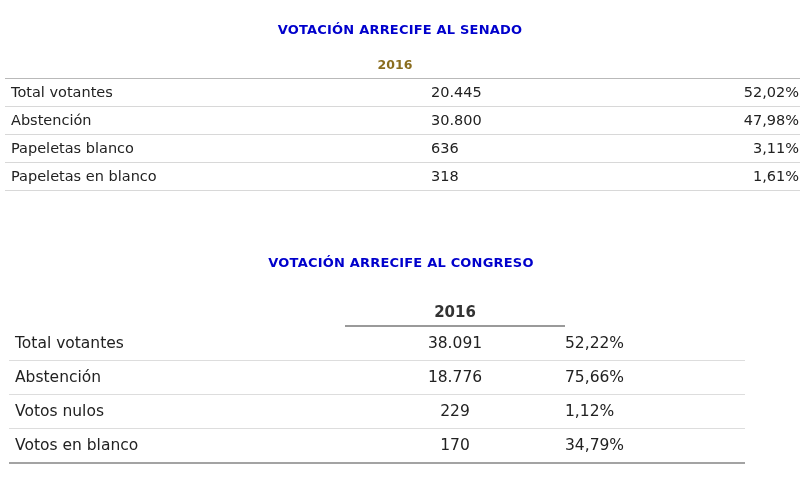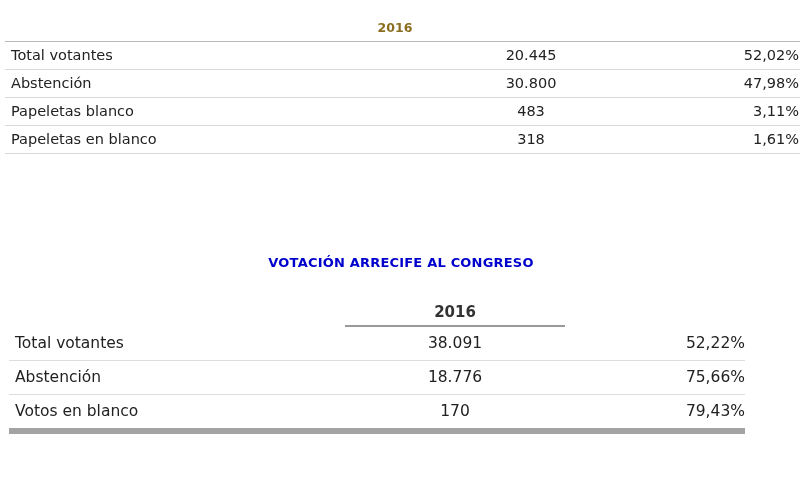--- a/index.html
+++ b/index.html
@@ -57,21 +57,21 @@
     font-size: 14.5px;
     color: #222222;
     padding: 5px 0 6px 0;
     border-top: 1px solid #d8d8d8;
     border-bottom: 1px solid #d8d8d8;
   }
   .tbl-one tr:first-child td {
     border-top: 1px solid #b9b9b9;
   }
   .tbl-one .c-label { width: 420px; padding-left: 6px; text-align: left; }
-  .tbl-one .c-value { width: 200px; text-align: center; padding-right: 8px; }
+  .tbl-one .c-value { width: 200px; text-align: left; padding-right: 8px; }
   .tbl-one .c-pct   { width: 160px; text-align: right; padding-right: 8px; }
 
   
   .section-two {
     position: absolute;
     left: 1px;
     top: 245px;
     width: 800px;
   }
   .title-two {
@@ -99,50 +99,51 @@
     color: #333333;
     padding-bottom: 4px;
     border-bottom: 2px solid #9a9a9a;
   }
   .tbl-two thead th.h-label { border-bottom: none; }
   .tbl-two thead th.h-pct { border-bottom: none; }
   .tbl-two tbody td {
     border-bottom: 1px solid #dddddd;
   }
   .tbl-two tbody tr:last-child td {
-    border-bottom: 6px solid #a3a3a3;
+    border-bottom: 2px solid #a3a3a3;
   }
   .tbl-two .c-label { width: 330px; text-align: left; padding-left: 6px; }
   .tbl-two .c-value { width: 220px; text-align: center; }
-  .tbl-two .c-pct   { width: 180px; text-align: right; }
+  .tbl-two .c-pct   { width: 180px; text-align: left; }
 </style>
 </head>
 <body>
 
 <div class="page">
 
   <div class="section-one">
+    <div class="title-one">VOTACIÓN ARRECIFE AL SENADO</div>
 
     <div class="year-one">2016</div>
 
     <table class="tbl tbl-one">
       <tbody>
         <tr>
           <td class="c-label">Total votantes</td>
           <td class="c-value">20.445</td>
           <td class="c-pct">52,02%</td>
         </tr>
         <tr>
           <td class="c-label">Abstención</td>
           <td class="c-value">30.800</td>
           <td class="c-pct">47,98%</td>
         </tr>
         <tr>
           <td class="c-label">Papeletas blanco</td>
-          <td class="c-value">483</td>
+          <td class="c-value">636</td>
           <td class="c-pct">3,11%</td>
         </tr>
         <tr>
           <td class="c-label">Papeletas en blanco</td>
           <td class="c-value">318</td>
           <td class="c-pct">1,61%</td>
         </tr>
       </tbody>
     </table>
   </div>
@@ -163,21 +164,26 @@
           <td class="c-label">Total votantes</td>
           <td class="c-value">38.091</td>
           <td class="c-pct">52,22%</td>
         </tr>
         <tr>
           <td class="c-label">Abstención</td>
           <td class="c-value">18.776</td>
           <td class="c-pct">75,66%</td>
         </tr>
         <tr>
+          <td class="c-label">Votos nulos</td>
+          <td class="c-value">229</td>
+          <td class="c-pct">1,12%</td>
+        </tr>
+        <tr>
           <td class="c-label">Votos en blanco</td>
           <td class="c-value">170</td>
-          <td class="c-pct">79,43%</td>
+          <td class="c-pct">34,79%</td>
         </tr>
       </tbody>
     </table>
   </div>
 
 </div>
 
 </body></html>

